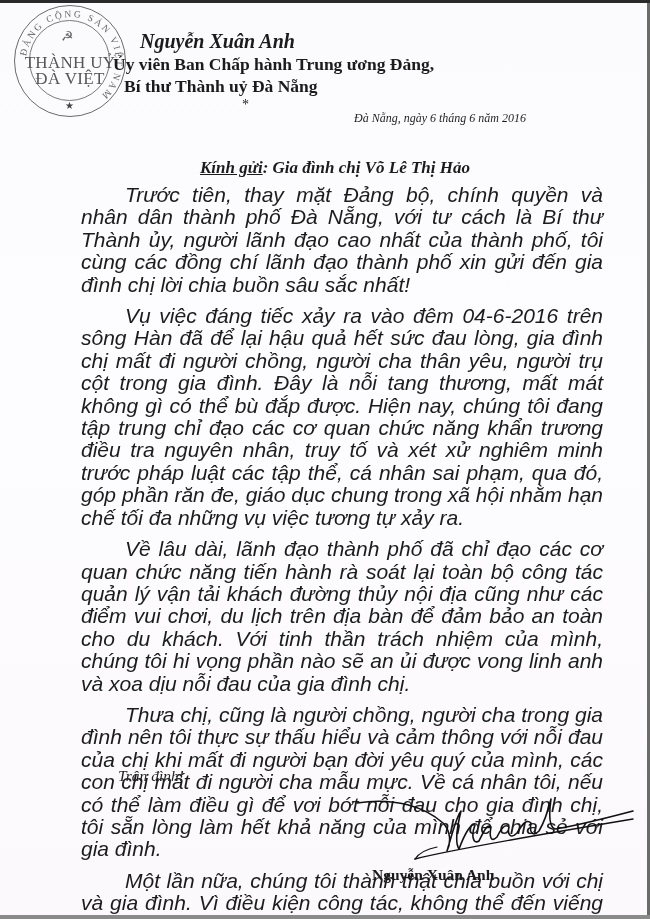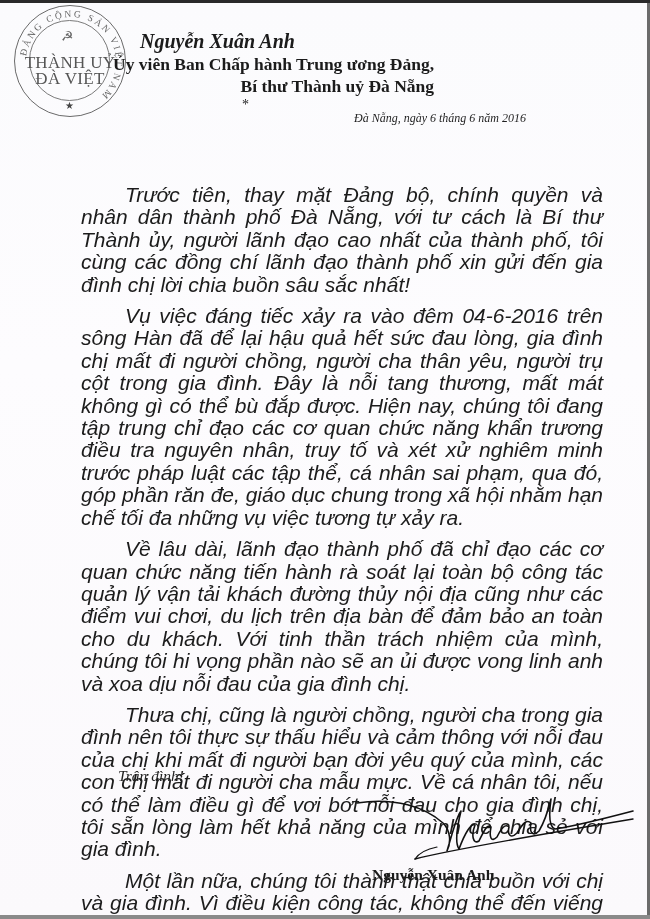--- a/index.html
+++ b/index.html
@@ -92,21 +92,21 @@
       color: #1b1b1b;
     }
     .header .name {
       font-style: italic;
       font-size: 20px;
       margin-left: 22px;
       display: block;
       line-height: 24px;
     }
     .header .l2 { display: block; margin-left: -5px; text-align: right; }
-    .header .l3 { display: block; margin-left: 6px; text-align: right; }
+    .header .l3 { display: block; margin-left: 6px; }
     .header .star {
       display: block;
       margin-left: 124px;
       font-weight: normal;
       font-size: 14px;
       line-height: 16px;
     }
     .date {
       position: absolute;
       left: 354px;
@@ -195,20 +195,23 @@
 
   <div class="header">
     <span class="name">Nguyễn Xuân Anh</span>
     <span class="l2">Ủy viên Ban Chấp hành Trung ương Đảng,</span>
     <span class="l3">Bí thư Thành uỷ Đà Nẵng</span>
     <span class="star">*</span>
   </div>
 
   <div class="date">Đà Nẵng, ngày 6 tháng 6 năm 2016</div>
 
+  <div class="recipient">
+    <span class="label">Kính gửi</span><span>: </span><span>Gia đình chị Võ Lê Thị Hảo</span>
+  </div>
 
   <div class="body-text">
     <p>Trước tiên, thay mặt Đảng bộ, chính quyền và nhân dân thành phố Đà Nẵng, với tư cách là Bí thư Thành ủy, người lãnh đạo cao nhất của thành phố, tôi cùng các đồng chí lãnh đạo thành phố xin gửi đến gia đình chị lời chia buồn sâu sắc nhất!</p>
     <p>Vụ việc đáng tiếc xảy ra vào đêm 04-6-2016 trên sông Hàn đã để lại hậu quả hết sức đau lòng, gia đình chị mất đi người chồng, người cha thân yêu, người trụ cột trong gia đình. Đây là nỗi tang thương, mất mát không gì có thể bù đắp được. Hiện nay, chúng tôi đang tập trung chỉ đạo các cơ quan chức năng khẩn trương điều tra nguyên nhân, truy tố và xét xử nghiêm minh trước pháp luật các tập thể, cá nhân sai phạm, qua đó, góp phần răn đe, giáo dục chung trong xã hội nhằm hạn chế tối đa những vụ việc tương tự xảy ra.</p>
     <p>Về lâu dài, lãnh đạo thành phố đã chỉ đạo các cơ quan chức năng tiến hành rà soát lại toàn bộ công tác quản lý vận tải khách đường thủy nội địa cũng như các điểm vui chơi, du lịch trên địa bàn để đảm bảo an toàn cho du khách. Với tinh thần trách nhiệm của mình, chúng tôi hi vọng phần nào sẽ an ủi được vong linh anh và xoa dịu nỗi đau của gia đình chị.</p>
     <p>Thưa chị, cũng là người chồng, người cha trong gia đình nên tôi thực sự thấu hiểu và cảm thông với nỗi đau của chị khi mất đi người bạn đời yêu quý của mình, các con chị mất đi người cha mẫu mực. Về cá nhân tôi, nếu có thể làm điều gì để vơi bớt nỗi đau cho gia đình chị, tôi sẵn lòng làm hết khả năng của mình để chia sẻ với gia đình.</p>
     <p>Một lần nữa, chúng tôi thành thật chia buồn với chị và gia đình. Vì điều kiện công tác, không thể đến viếng tang được, Ban Thường vụ Thành ủy Đà Nẵng cử đoàn cán bộ do đồng chí Phó Chủ tịch Ủy ban nhân dân thành phố làm Trưởng đoàn đến chia sẻ với gia đình và thắp cho anh nén nhang. Cầu chúc gia đình sớm vượt qua đau thương và ổn định cuộc sống.</p>
   </div>
 
   <div class="closing">Trân đình!</div>

